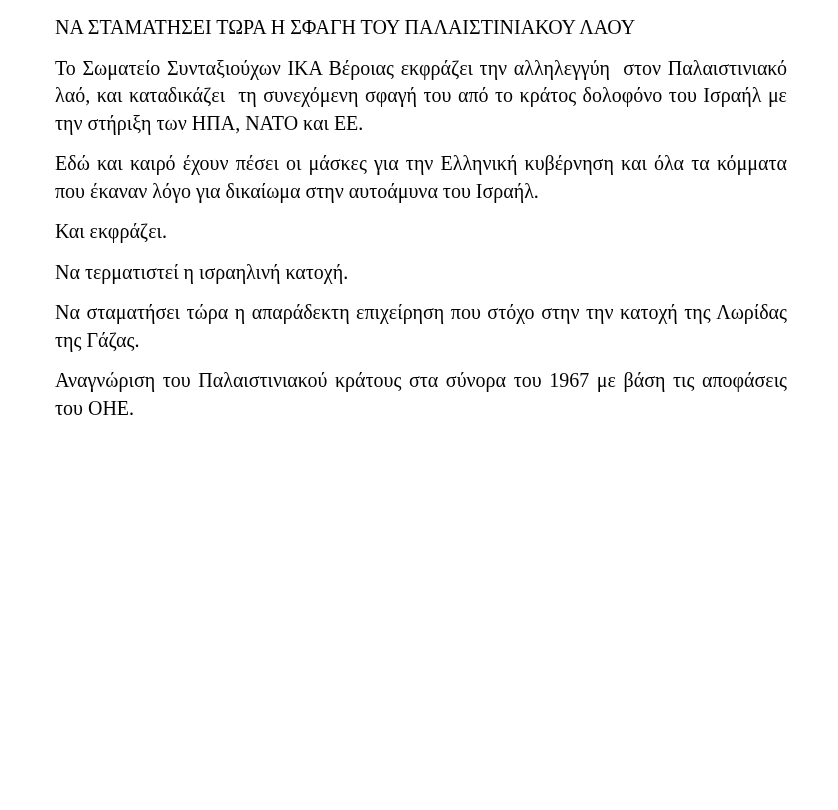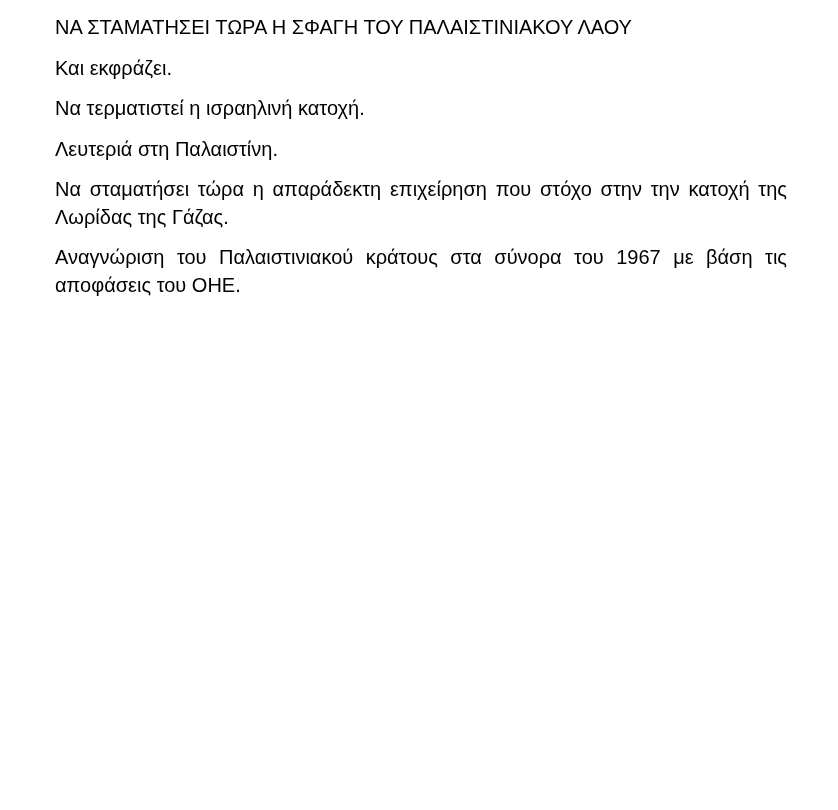--- a/index.html
+++ b/index.html
@@ -7,21 +7,21 @@
     padding: 0;
     background: #ffffff;
   }
   .page {
     width: 838px;
     min-height: 810px;
     box-sizing: border-box;
     padding: 14px 51px 40px 55px;
     background: #ffffff;
     color: #000000;
-    font-family: Liberation Sans, sans-serif;
+    font-family: Liberation Serif, serif;
     font-size: 20px;
     line-height: 27.5px;
     overflow: hidden;
   }
   .doc-title {
     margin: 0 0 13px 0;
     font-weight: normal;
     font-size: 20px;
     line-height: 27.5px;
     text-align: left;
@@ -35,18 +35,19 @@
   .para:last-child {
     margin-bottom: 0;
   }
 </style>
 </head>
 <body>
 
 <div class="page">
   <p class="doc-title">ΝΑ ΣΤΑΜΑΤΗΣΕΙ ΤΩΡΑ Η ΣΦΑΓΗ ΤΟΥ ΠΑΛΑΙΣΤΙΝΙΑΚΟΥ ΛΑΟΥ</p>
 
+  <p class="para">Το Σωματείο Συνταξιούχων ΙΚΑ Βέροιας εκφράζει την αλληλεγγύη  στον Παλαιστινιακό λαό, και καταδικάζει  τη συνεχόμενη σφαγή του από το κράτος δολοφόνο του Ισραήλ με την στήριξη των ΗΠΑ, ΝΑΤΟ και ΕΕ.</p>
+  <p class="para">Εδώ και καιρό έχουν πέσει οι μάσκες για την Ελληνική κυβέρνηση και όλα τα κόμματα που έκαναν λόγο για δικαίωμα στην αυτοάμυνα του Ισραήλ.</p>
   <p class="para">Και εκφράζει.</p>
   <p class="para">Να τερματιστεί η ισραηλινή κατοχή.</p>
-  <p class="para">Λευτεριά στη Παλαιστίνη.</p>
   <p class="para">Να σταματήσει τώρα η απαράδεκτη επιχείρηση που στόχο στην την κατοχή της Λωρίδας της Γάζας.</p>
   <p class="para">Αναγνώριση του Παλαιστινιακού κράτους στα σύνορα του 1967 με βάση τις αποφάσεις του ΟΗΕ.</p>
 </div>
 
 </body></html>

